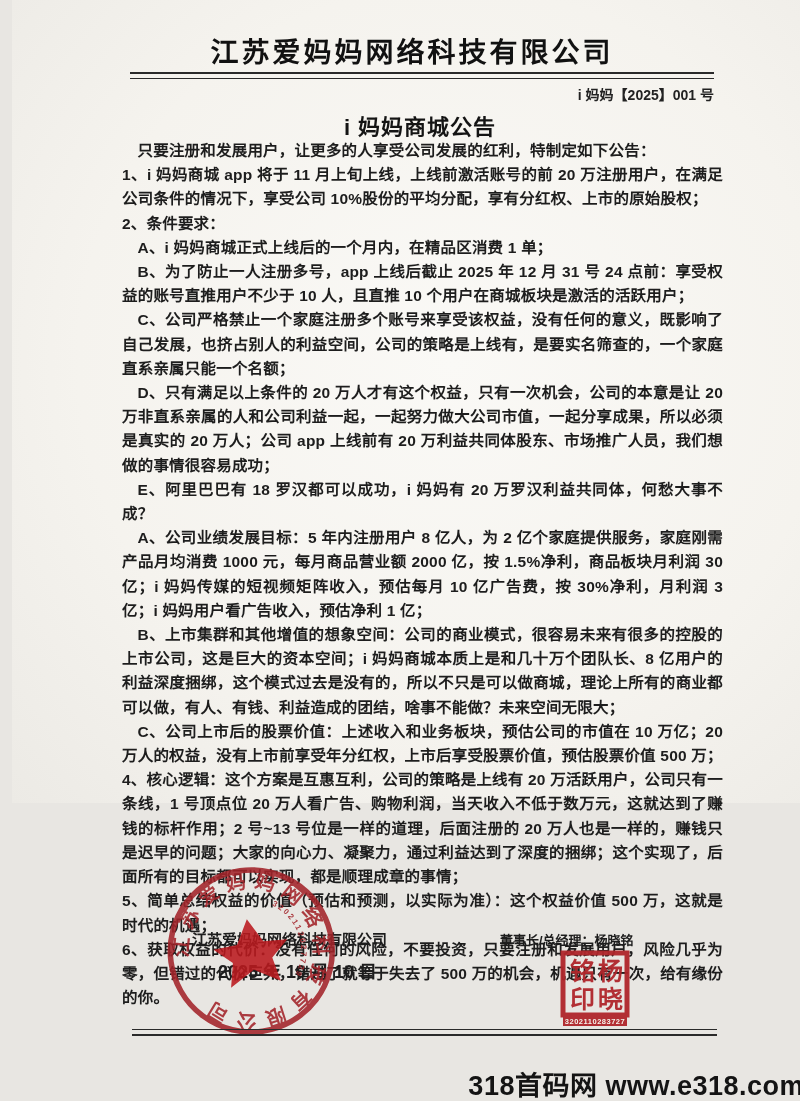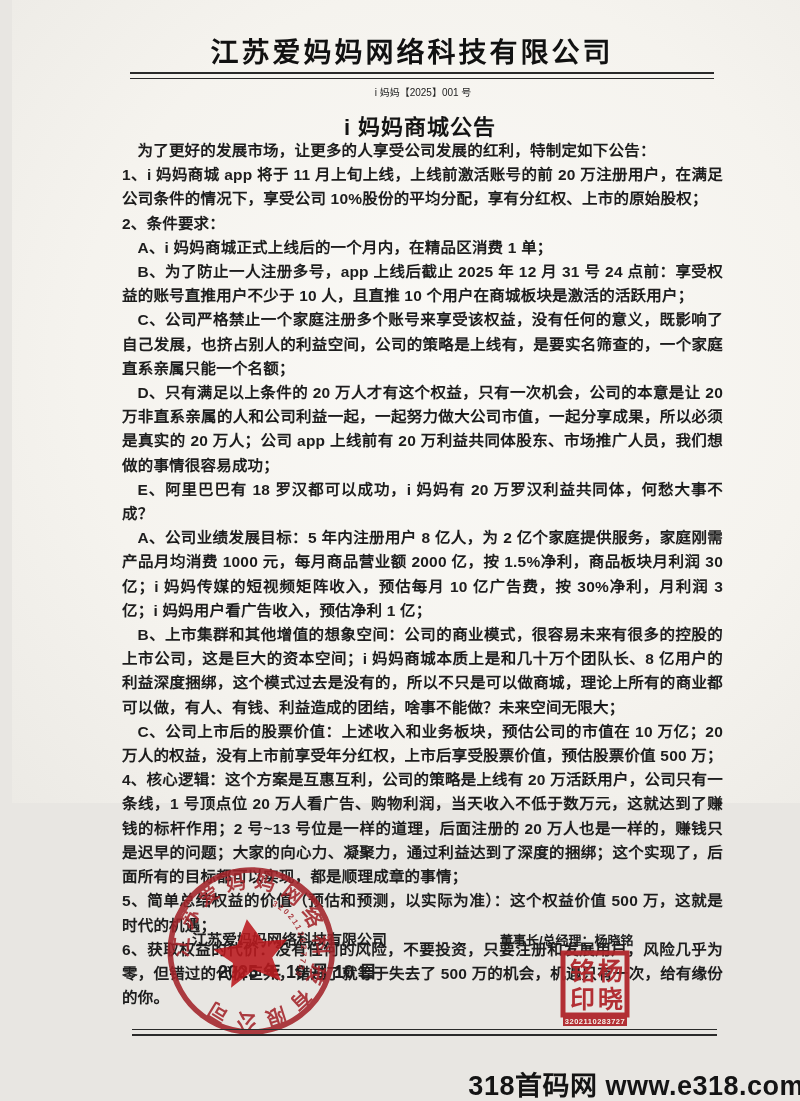--- a/index.html
+++ b/index.html
@@ -18,21 +18,21 @@
     position:absolute;left:0;top:30px;width:800px;
     text-align:center;font-size:28px;font-weight:700;letter-spacing:3px;
     color:#111;margin:0;
   }
   .header-rule{
     position:absolute;left:118px;top:72px;width:584px;height:4px;
     border-top:2.5px solid #2a2a2a;border-bottom:1.5px solid #2a2a2a;
   }
   .doc-number{
     position:absolute;left:120px;top:84px;width:582px;
-    text-align:center;font-size:10px;font-weight:400;color:#222;
+    text-align:right;font-size:14px;font-weight:700;color:#222;
   }
   .notice-title{
     position:absolute;left:0;top:101px;width:800px;
     text-align:center;font-size:22px;font-weight:700;color:#141414;margin:8px;
     letter-spacing:1px;
   }
   .body-text{
     position:absolute;left:110px;top:139px;width:601px;
   }
   .para{
@@ -73,21 +73,21 @@
 
   <h1 class="company-title">江苏爱妈妈网络科技有限公司</h1>
 
   <div class="header-rule"></div>
 
   <div class="doc-number">i 妈妈【2025】001 号</div>
 
   <h2 class="notice-title">i 妈妈商城公告</h2>
 
   <div class="body-text">
-      <p class="para indent">为了更好的发展市场，让更多的人享受公司发展的红利，特制定如下公告：</p>
+      <p class="para indent">只要注册和发展用户，让更多的人享受公司发展的红利，特制定如下公告：</p>
       <p class="para">1、i 妈妈商城 app 将于 11 月上旬上线，上线前激活账号的前 20 万注册用户，在满足公司条件的情况下，享受公司 10%股份的平均分配，享有分红权、上市的原始股权；</p>
       <p class="para">2、条件要求：</p>
       <p class="para indent">A、i 妈妈商城正式上线后的一个月内，在精品区消费 1 单；</p>
       <p class="para indent">B、为了防止一人注册多号，app 上线后截止 2025 年 12 月 31 号 24 点前：享受权益的账号直推用户不少于 10 人，且直推 10 个用户在商城板块是激活的活跃用户；</p>
       <p class="para indent">C、公司严格禁止一个家庭注册多个账号来享受该权益，没有任何的意义，既影响了自己发展，也挤占别人的利益空间，公司的策略是上线有，是要实名筛查的，一个家庭直系亲属只能一个名额；</p>
       <p class="para indent">D、只有满足以上条件的 20 万人才有这个权益，只有一次机会，公司的本意是让 20 万非直系亲属的人和公司利益一起，一起努力做大公司市值，一起分享成果，所以必须是真实的 20 万人；公司 app 上线前有 20 万利益共同体股东、市场推广人员，我们想做的事情很容易成功；</p>
       <p class="para indent">E、阿里巴巴有 18 罗汉都可以成功，i 妈妈有 20 万罗汉利益共同体，何愁大事不成？</p>
       <p class="para indent">A、公司业绩发展目标：5 年内注册用户 8 亿人，为 2 亿个家庭提供服务，家庭刚需产品月均消费 1000 元，每月商品营业额 2000 亿，按 1.5%净利，商品板块月利润 30 亿；i 妈妈传媒的短视频矩阵收入，预估每月 10 亿广告费，按 30%净利，月利润 3 亿；i 妈妈用户看广告收入，预估净利 1 亿；</p>
       <p class="para indent">B、上市集群和其他增值的想象空间：公司的商业模式，很容易未来有很多的控股的上市公司，这是巨大的资本空间；i 妈妈商城本质上是和几十万个团队长、8 亿用户的利益深度捆绑，这个模式过去是没有的，所以不只是可以做商城，理论上所有的商业都可以做，有人、有钱、利益造成的团结，啥事不能做？未来空间无限大；</p>
       <p class="para indent">C、公司上市后的股票价值：上述收入和业务板块，预估公司的市值在 10 万亿；20 万人的权益，没有上市前享受年分红权，上市后享受股票价值，预估股票价值 500 万；</p>

